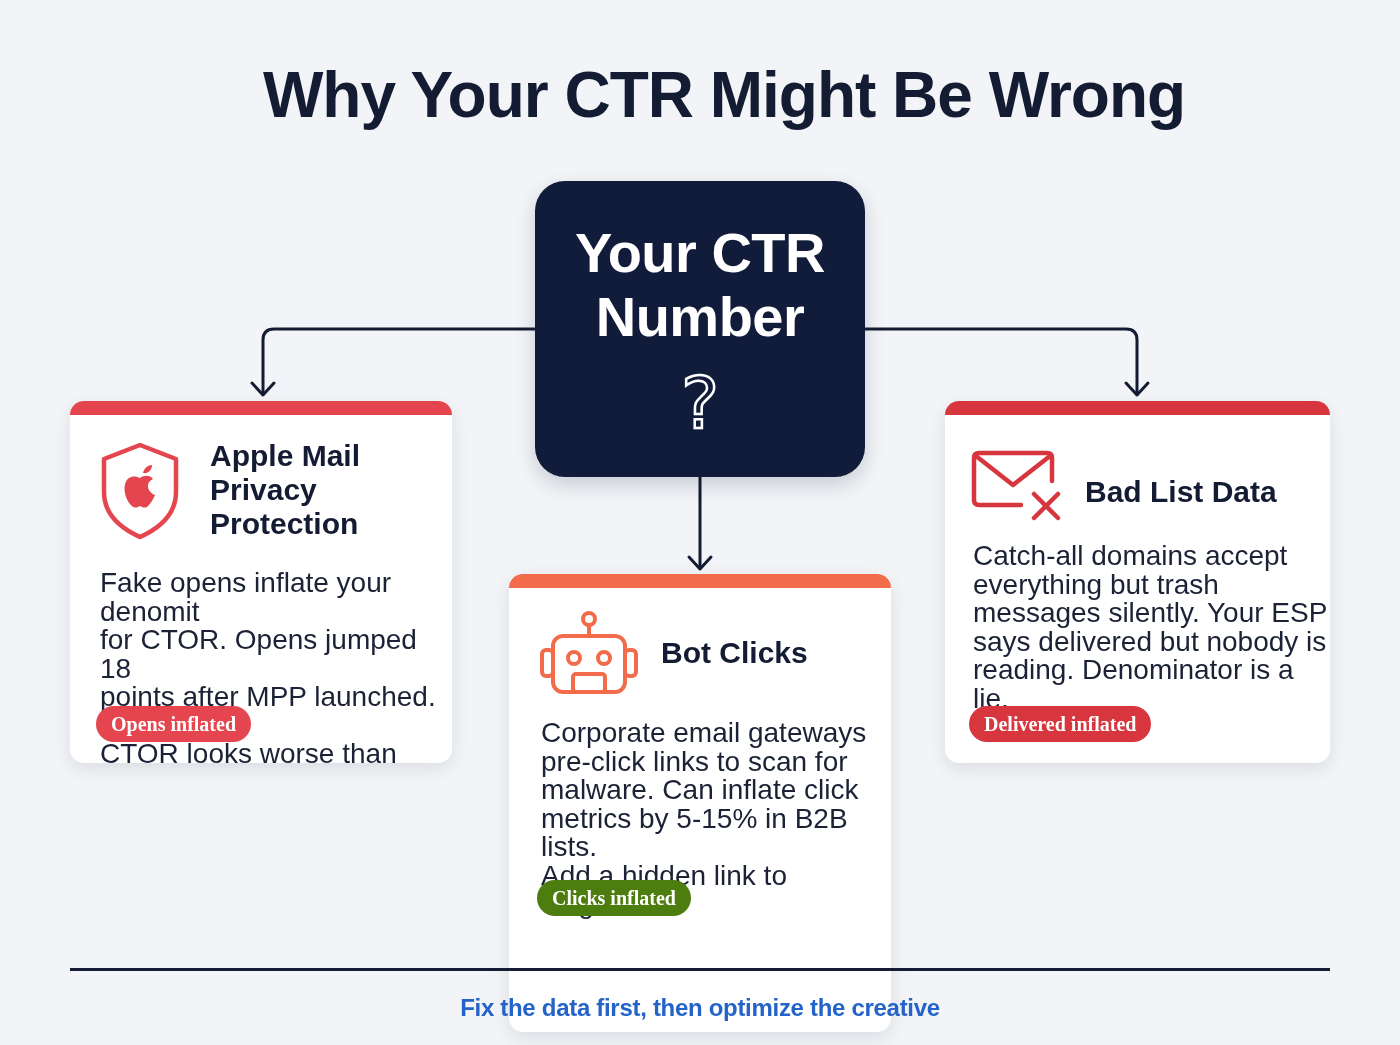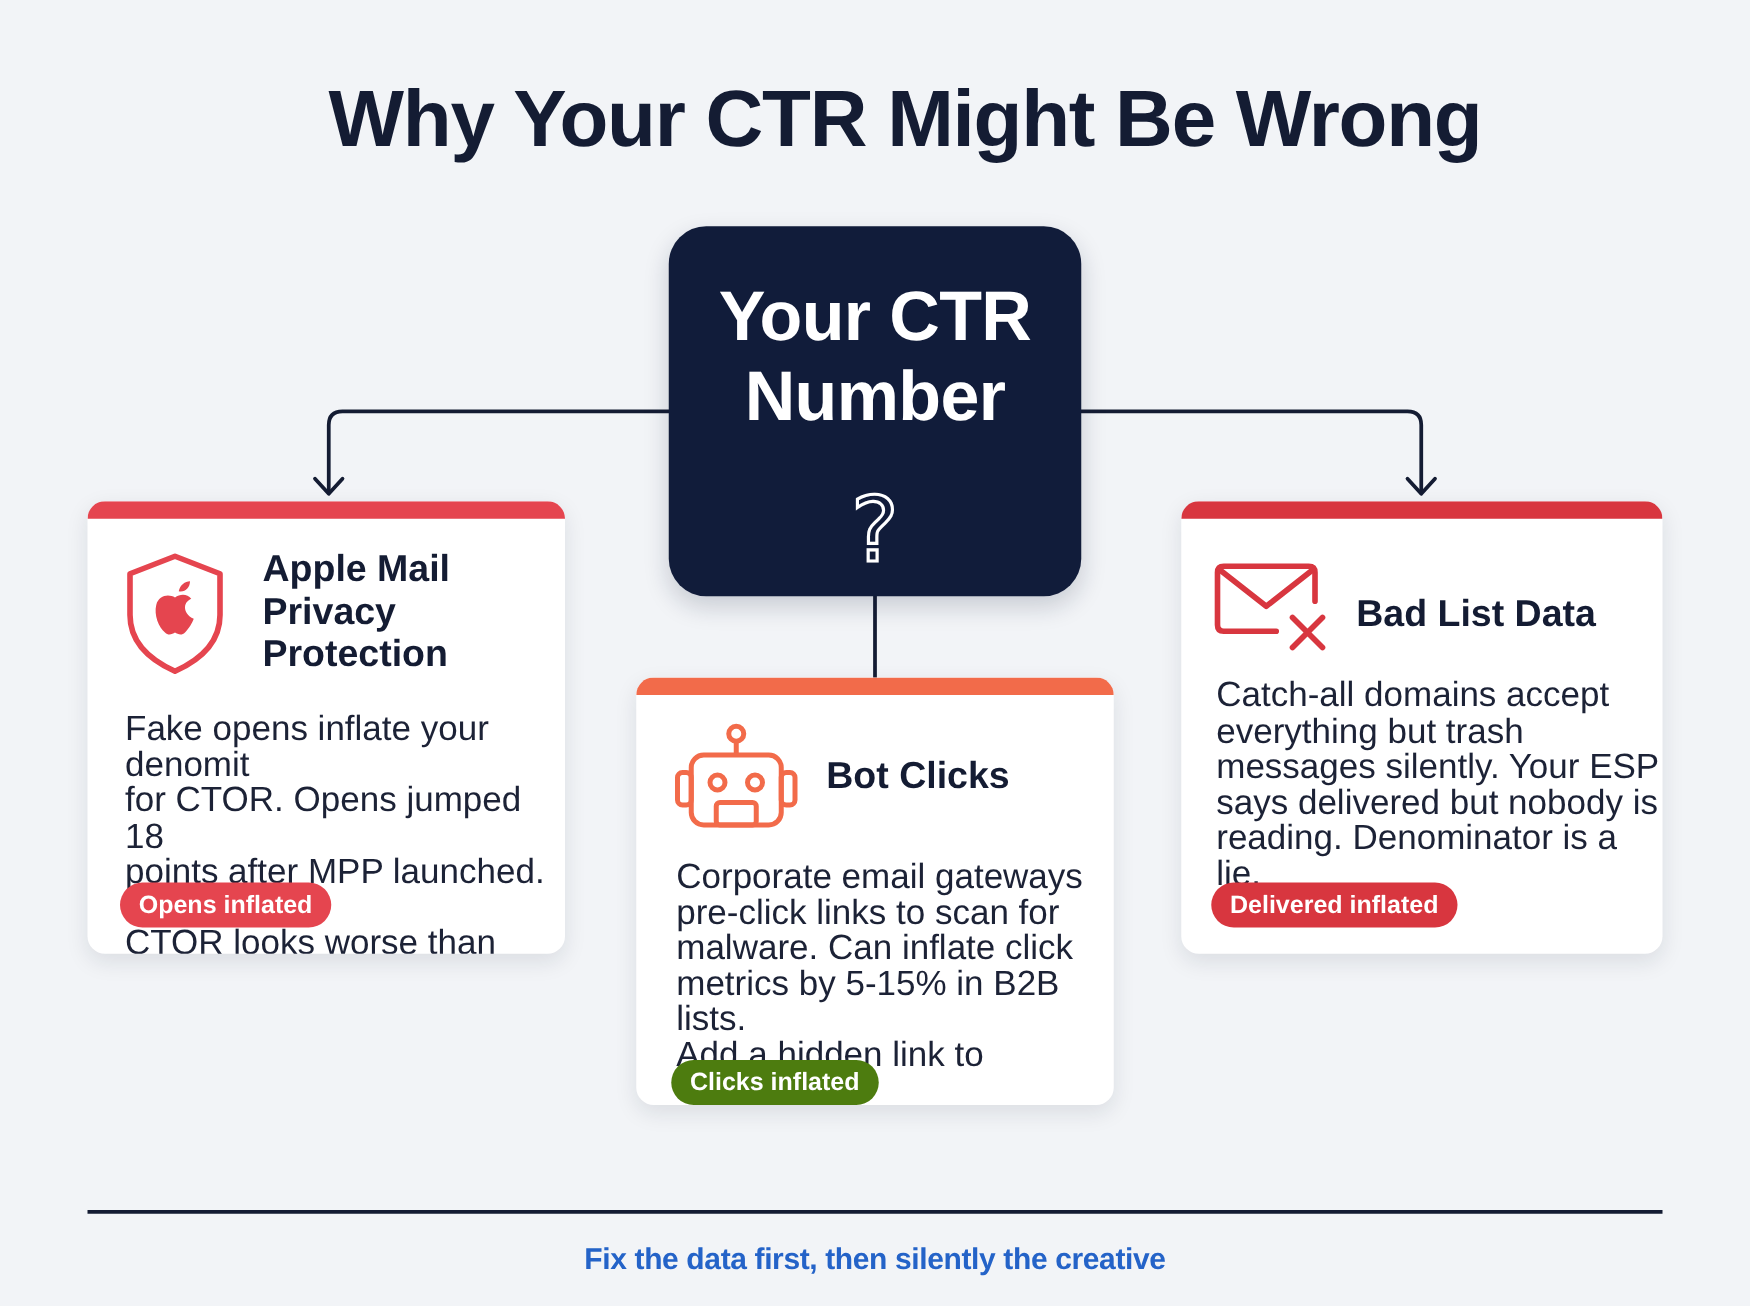--- a/index.html
+++ b/index.html
@@ -22,21 +22,20 @@
 
     .connectors { position: absolute; left: 0; top: 0; width: 1400px; height: 1045px; pointer-events: none; }
 
     .center-node {
       position: absolute; left: 535px; top: 181px; width: 330px; height: 296px;
       background: #111c3a;
       border-radius: 30px;
       box-shadow: 0 8px 20px rgba(17,28,58,0.18);
       display: flex; flex-direction: column; align-items: center;
       color: #ffffff;
-      gap: 21px;
     }
     .center-title {
       margin-top: 40px;
       font-size: 56px; font-weight: 700; line-height: 64px; text-align: center;
       letter-spacing: -0.5px;
       white-space: pre-line;
     }
     .center-q {
       margin-top: 18px;
       font-size: 72px; font-weight: 400; line-height: 72px;
@@ -61,25 +60,25 @@
     .card-body {
       position: absolute;
       font-size: 28px; line-height: 28.5px; color: #1c2236;
       white-space: pre-line;
     }
     .badge {
       position: absolute;
       height: 36px; padding: 0 15px;
       border-radius: 18px;
       color: #ffffff; font-weight: 700; font-size: 20px;
-      display: flex; align-items: center;
+      display: flex; align-items: center; font-family: Liberation Serif, serif;
     }
 
     #card-mpp { left: 70px; top: 401px; width: 382px; height: 362px; }
-    #card-bot { left: 509px; top: 542px; width: 382px; height: 342px; }
+    #card-bot { left: 509px; top: 574px; width: 382px; height: 458px; }
     #card-list { left: 945px; top: 401px; width: 385px; height: 362px; }
 
     .divider {
       position: absolute; left: 70px; top: 968px; width: 1260px; height: 3px;
       background: #141c33;
     }
     .footer-note {
       position: absolute; top: 994px; left: 0; width: 1400px;
       text-align: center; font-size: 24px; font-weight: 700;
       color: #2463c8; letter-spacing: -0.3px;
@@ -177,15 +176,15 @@
     </div>
     <div class="card-body" style="left:28px; top:141px;">Catch-all domains accept
 everything but trash
 messages  silently. Your ESP
 says delivered but nobody is
 reading. Denominator is a lie.</div>
     <div class="badge" style="left:24px; top:305px; background:#d8363f;">Delivered inflated</div>
   </div>
 
   <div class="divider"></div>
-  <div class="footer-note">Fix the data first, then silently the creative</div>
+  <div class="footer-note">Fix the data first, then optimize the creative</div>
 
 </div>
 
 </body></html>

